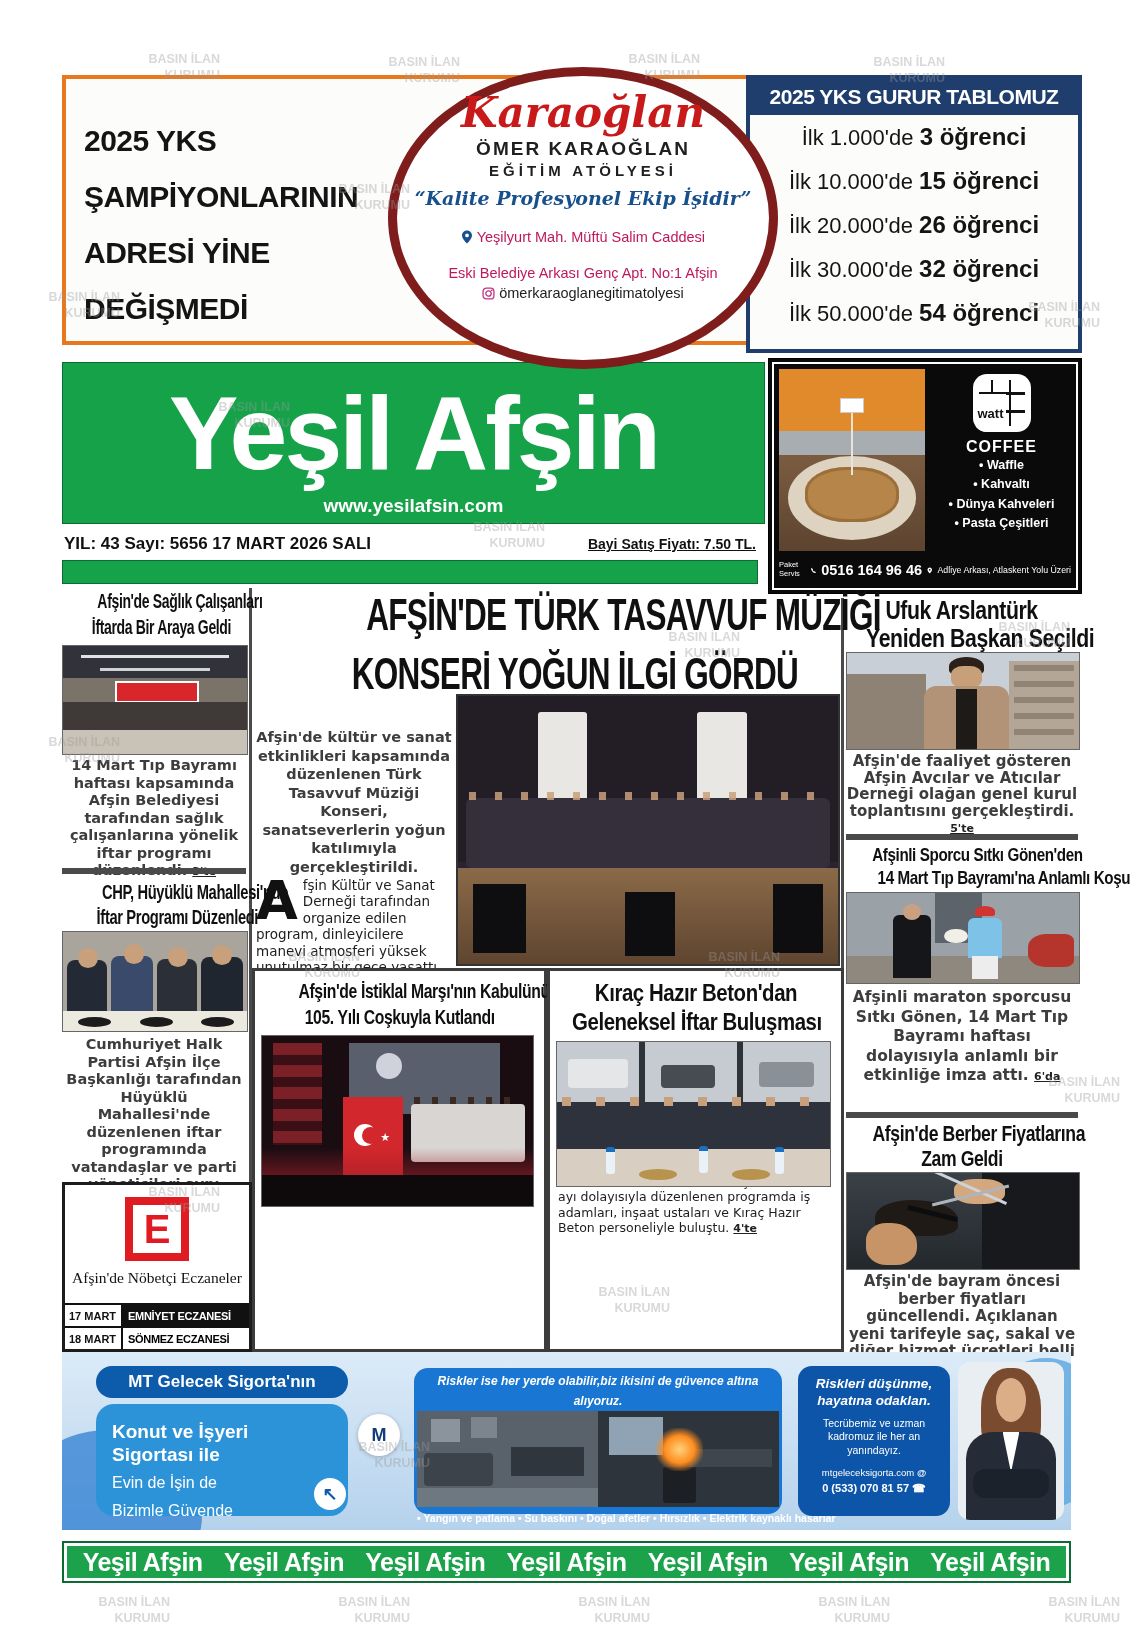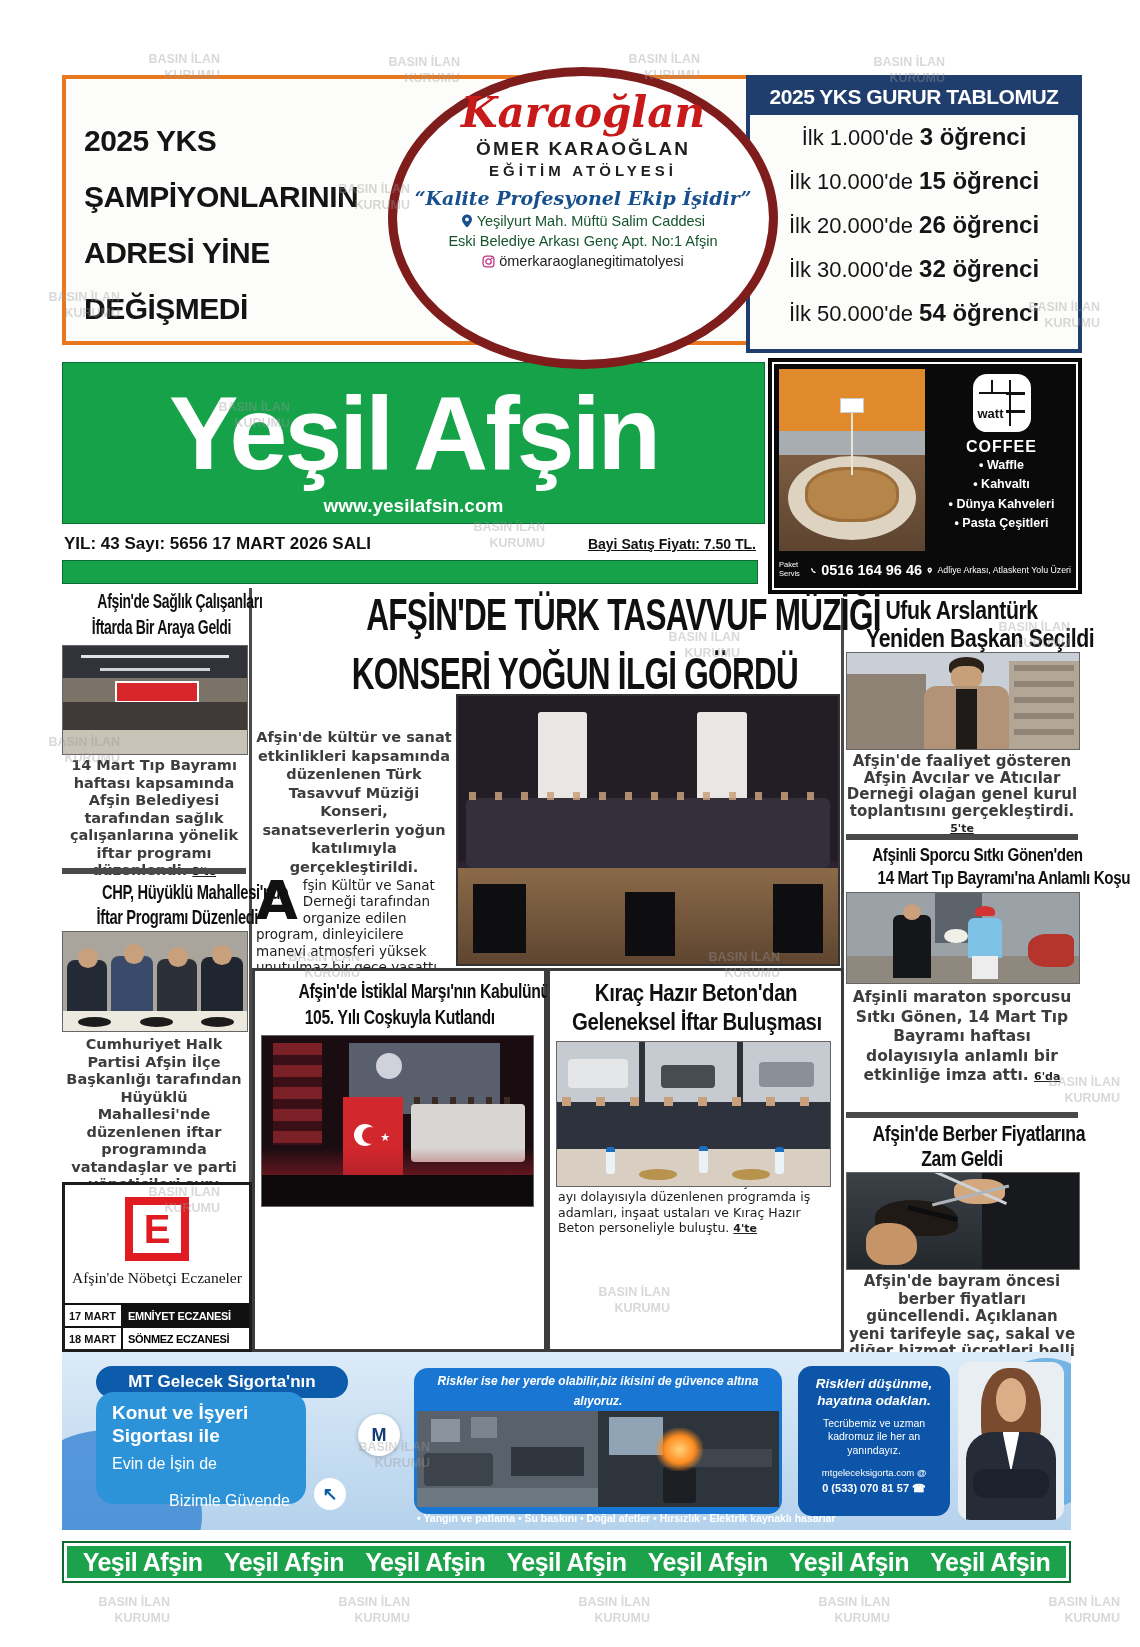--- a/index.html
+++ b/index.html
@@ -16,21 +16,21 @@
             color:#141414;letter-spacing:-.5px;}
   .ta-oval{left:322px;top:-12px;width:372px;height:284px;border-radius:50%;
            border:9px solid #7f1d1d;background:#fff;z-index:2;text-align:center;}
   .k-script{font-family:"DejaVu Serif",serif;font-style:italic;font-weight:bold;
             color:#C81A1A;font-size:42px;line-height:46px;margin-top:14px;}
   .k-name{font-size:19px;font-weight:bold;letter-spacing:2px;color:#1f1f1f;margin-top:2px;}
   .k-sub{font-size:15px;font-weight:bold;letter-spacing:4px;color:#1f1f1f;margin-top:2px;}
   .k-slogan{font-family:"DejaVu Serif",serif;font-style:italic;font-weight:bold;
             color:#17508C;font-size:19px;margin-top:8px;}
   .k-phone{font-size:29px;font-weight:bold;color:#141414;margin-top:5px;}
-  .k-addr{font-size:14.5px;color:#14532d;margin-top:4px;}
+  .k-addr{font-size:14.5px;color:#be185d;margin-top:20px;}
   .k-insta{font-size:14.5px;color:#1d1d1d;margin-top:4px;}
   .ta-results{right:-4px;top:-4px;width:328px;height:270px;border:4px solid #1F3E6E;background:#fcfcfa;}
   .res-head{height:36px;line-height:36px;background:#1F3E6E;color:#fff;font-weight:bold;
             font-size:21px;text-align:center;letter-spacing:-.5px;}
   .res-row{height:44px;line-height:44px;text-align:center;font-size:22px;color:#141414;}
   .res-row b{font-size:24px;}
   
   .masthead{left:62px;top:362px;width:701px;height:160px;background:#15A249;border:1px solid #0c6b31;}
   .mast-title{width:100%;text-align:center;color:#fff;font-weight:bold;font-size:104px;
               letter-spacing:-3px;line-height:140px;}
@@ -73,22 +73,22 @@
   .pharm-rows{position:absolute;left:0;right:0;bottom:0;border-top:2px solid #111;}
   .prow{display:flex;height:21px;border-bottom:2px solid #111;font-size:11px;font-weight:bold;align-items:stretch;}
   .prow:last-child{border-bottom:none;}
   .pdate{width:52px;background:#fff;color:#111;border-right:2px solid #111;display:flex;align-items:center;padding-left:4px;}
   .pname{flex:1;display:flex;align-items:center;padding-left:5px;letter-spacing:-.3px;}
   .pname.dark{background:#111;color:#fff;}
   
   .ins{left:62px;top:1352px;width:1009px;height:178px;background:linear-gradient(180deg,#dcebf8,#b5d2ec);overflow:hidden;}
   .ins-pill{position:absolute;left:34px;top:14px;width:252px;height:32px;background:#0D5CAB;border-radius:16px;
             color:#fff;font-weight:bold;font-size:17px;text-align:center;line-height:32px;}
-  .ins-box{position:absolute;left:34px;top:40px;width:210px;height:112px;background:#2D93D8;border-radius:18px;
-           color:#fff;padding:10px 16px;box-sizing:border-box;}
+  .ins-box{position:absolute;left:34px;top:52px;width:252px;height:112px;background:#2D93D8;border-radius:18px;
+           color:#fff;padding:17px 16px;box-sizing:border-box;}
   .ins-b1{font-weight:bold;font-size:19px;line-height:1.2;}
   .ins-b2{font-size:16px;line-height:1.25;margin-top:6px;}
   .ins-arrow{position:absolute;left:252px;top:126px;width:32px;height:32px;border-radius:50%;background:#fff;
              color:#0D5CAB;font-weight:bold;font-size:18px;text-align:center;line-height:32px;}
   .ins-logo{position:absolute;left:296px;top:62px;width:42px;height:42px;border-radius:50%;background:#fff;
             color:#123C7A;font-weight:bold;font-size:18px;text-align:center;line-height:42px;
             box-shadow:0 1px 4px rgba(0,0,0,.25);}
   .ins-mid{position:absolute;left:352px;top:16px;width:368px;height:146px;background:#1976D2;border-radius:14px;
            padding:3px;box-sizing:border-box;}
   .ins-mid-head{color:#fff;font-style:italic;font-weight:bold;font-size:12px;text-align:center;line-height:20px;}
@@ -423,21 +423,21 @@
   </div>
 
   <div class="abs ins">
     <div class="shape" style="left:-50px;bottom:-70px;width:190px;height:170px;border-radius:50%;background:#2F7FD1;opacity:.75;"></div>
     <div class="shape" style="right:-40px;top:6px;width:130px;height:150px;border-radius:50%;background:#5AA6E0;opacity:.8;"></div>
     <div class="ins-pill">MT Gelecek Sigorta'nın</div>
     <div class="ins-box">
       <div class="ins-b1">Konut  ve İşyeri</div>
       <div class="ins-b1">Sigortası ile</div>
       <div class="ins-b2">Evin de İşin de</div>
-      <div class="ins-b2" style="margin-top:17px;text-align:right;">Bizimle Güvende</div>
+      <div class="ins-b2" style="margin-top:8px;">Bizimle Güvende</div>
     </div>
     <div class="ins-arrow">↖</div>
     <div class="ins-logo">M</div>
     <div class="ins-mid">
       <div class="ins-mid-head">Riskler ise her yerde olabilir,biz ikisini de güvence altına alıyoruz.</div>
       <div class="ins-photos">
         <div class="shape" style="left:0;top:0;width:50%;height:100%;background:#59616A;">
           <div class="shape" style="left:8%;top:8%;width:16%;height:24%;background:#8B949D;"></div>
           <div class="shape" style="left:30%;top:6%;width:14%;height:22%;background:#7C858E;"></div>
           <div class="shape" style="left:4%;top:44%;width:38%;height:34%;background:#3C434B;border-radius:4px;"></div>

